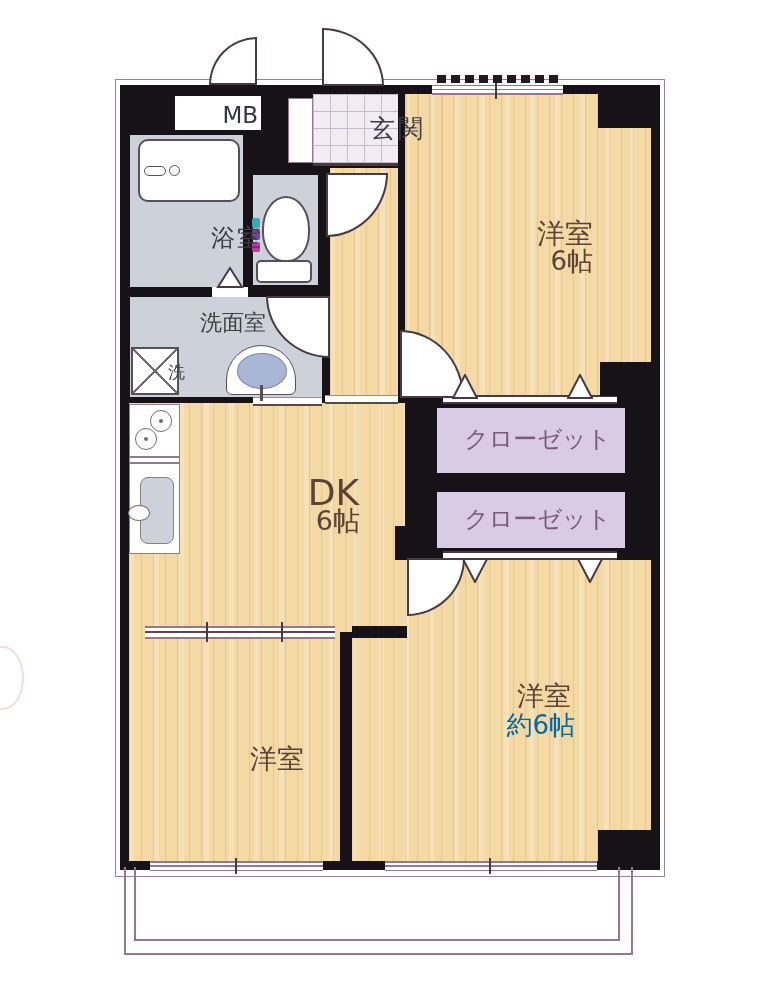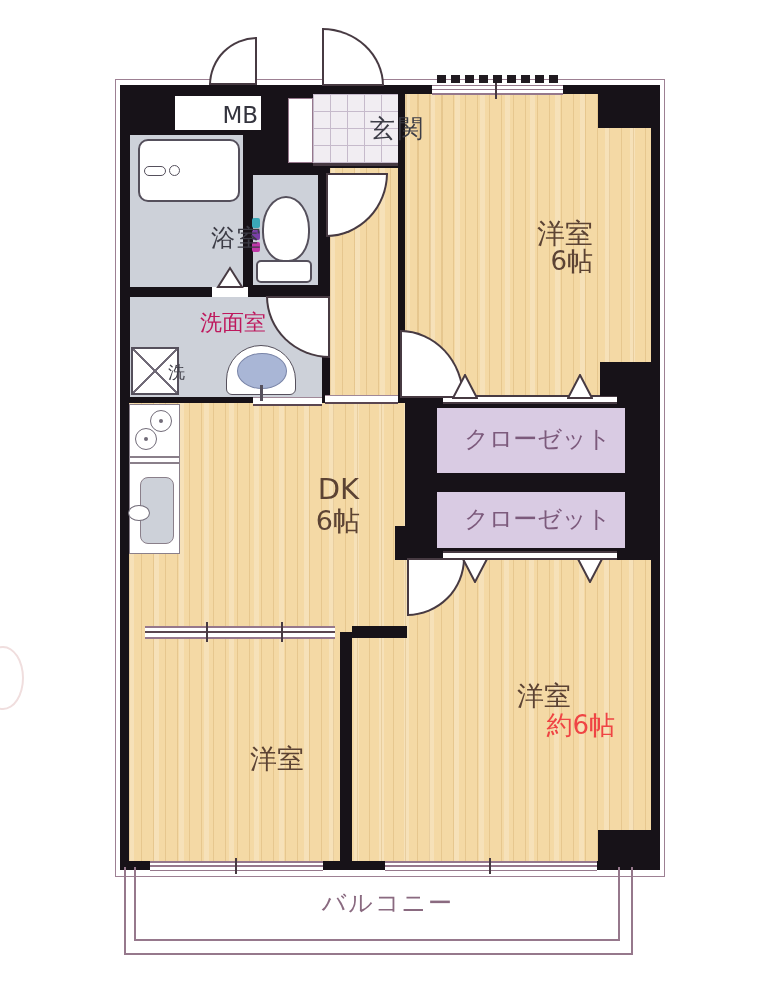--- a/index.html
+++ b/index.html
@@ -136,31 +136,30 @@
   <div class="abs" style="left:129px;top:462px;width:51px;height:2px;background:#8a7f8a;"></div>
   <div class="abs" style="left:140px;top:477px;width:34px;height:67px;background:#cdd1d9;border:1.5px solid #8a7f8a;border-radius:8px;box-sizing:border-box;"></div>
   <div class="abs" style="left:128px;top:505px;width:22px;height:16px;background:#fff;border:1.5px solid #716b78;border-radius:50%;box-sizing:border-box;"></div>
 
   <div class="abs balc" style="left:124px;top:867px;width:505px;height:86px;"></div>
   <div class="abs balc" style="left:134px;top:867px;width:482px;height:72px;"></div>
 
   <div class="abs lbl" style="left:178px;top:103px;width:80px;font-size:23px;color:#34343e;">MB</div>
   <div class="abs lbl" style="left:123px;top:226px;width:140px;font-size:24px;color:#3c3c46;letter-spacing:2px;">浴室</div>
   <div class="abs lbl" style="left:286px;top:116px;width:140px;font-size:25px;color:#3c3c46;letter-spacing:3px;">玄関</div>
-  <div class="abs lbl" style="left:126px;top:311px;width:140px;font-size:22px;color:#be185d;">洗面室</div>
+  <div class="abs lbl" style="left:126px;top:311px;width:140px;font-size:22px;color:#404040;">洗面室</div>
   <div class="abs lbl" style="left:125px;top:364px;width:60px;font-size:17px;color:#3c3c46;">洗</div>
 
   <div class="abs lbl" style="left:453px;top:219px;width:140px;font-size:28px;color:#5c4334;">洋室</div>
   <div class="abs lbl" style="left:453px;top:248px;width:140px;font-size:26px;color:#5c4334;">6帖</div>
 
-  <div class="abs lbl" style="left:219px;top:474px;width:140px;font-size:29px;color:#5c4334;">DK</div>
+  <div class="abs lbl" style="left:219px;top:474px;width:140px;font-size:36px;color:#5c4334;">DK</div>
   <div class="abs lbl" style="left:220px;top:507px;width:140px;font-size:27px;color:#5c4334;">6帖</div>
 
   <div class="abs lbl" style="left:451px;top:427px;width:160px;font-size:24px;color:#7c5a7c;">クローゼット</div>
   <div class="abs lbl" style="left:451px;top:507px;width:160px;font-size:24px;color:#7c5a7c;">クローゼット</div>
 
   <div class="abs lbl" style="left:164px;top:745px;width:140px;font-size:27px;color:#5c4334;">洋室</div>
 
   <div class="abs lbl" style="left:431px;top:682px;width:140px;font-size:27px;color:#5c4334;">洋室</div>
-  <div class="abs lbl" style="left:435px;top:712px;width:140px;font-size:26px;color:#ef4444;padding-left:40px;">約6帖</div>
+  <div class="abs lbl" style="left:435px;top:712px;width:140px;font-size:26px;color:#0369a1;">約6帖</div>
 
-  <div class="abs lbl" style="left:294px;top:891px;width:160px;font-size:24px;color:#8a6a80;letter-spacing:2px;">バルコニー</div>
 </div>
 
 </body></html>

